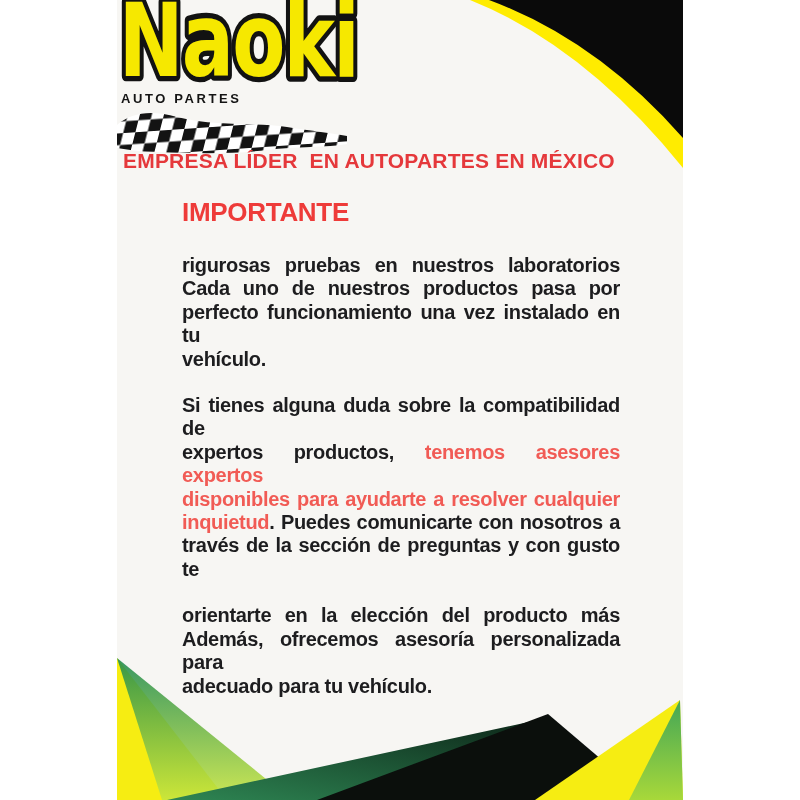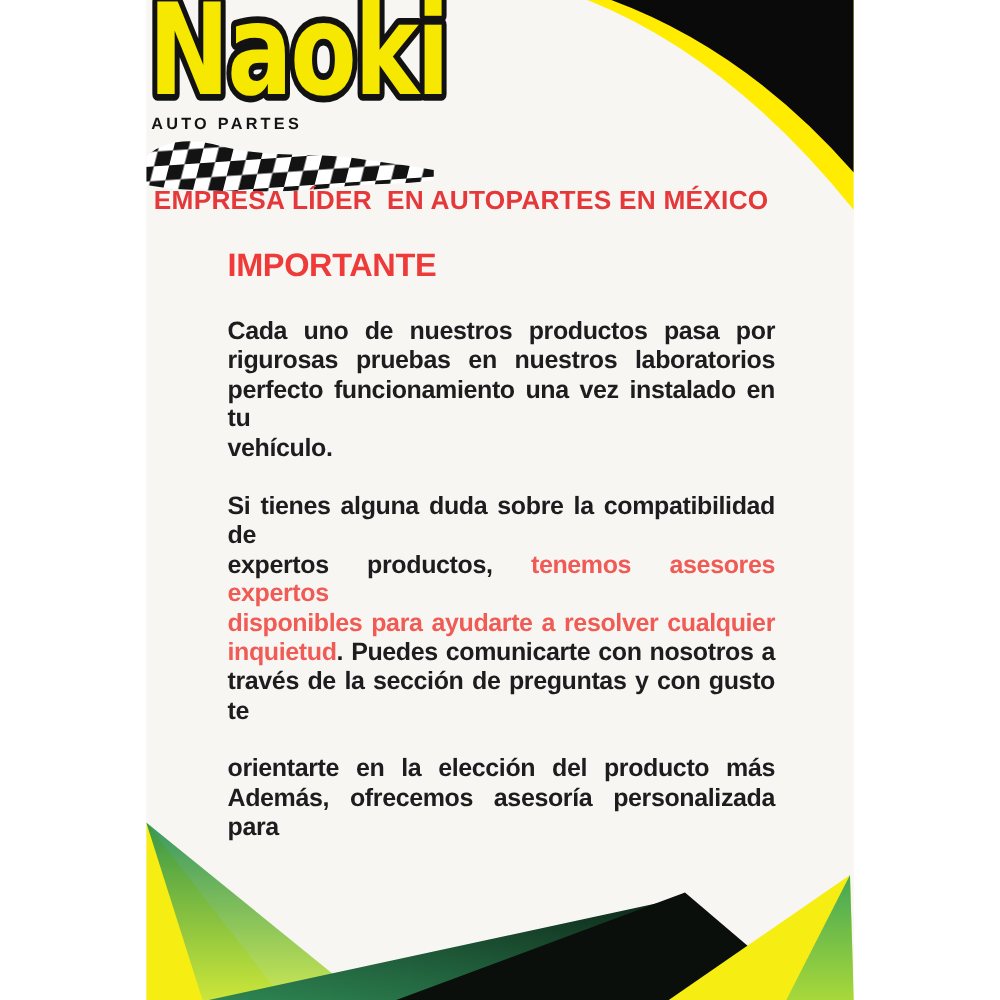--- a/index.html
+++ b/index.html
@@ -104,33 +104,34 @@
       <path d="M 0,15 C 15,2 35,0 60,7 C 100,17 140,12 170,17 C 195,21 215,23 230,26
                L 230,34 C 210,38 180,36 150,40 C 110,45 60,43 20,41 L 0,38 Z" fill="url(#chk)" stroke="none"></path>
     </svg>
 
     <div class="tagline">EMPRESA LÍDER  EN AUTOPARTES EN MÉXICO</div>
 
     <div class="content">
       <div class="heading">IMPORTANTE</div>
       <div class="paragraphs">
           <div class="para">
+            <div class="line"><span>rigurosas pruebas en nuestros laboratorios</span></div>
             <div class="line"><span>Cada uno de nuestros productos pasa por</span></div>
-            <div class="line"><span>rigurosas pruebas en nuestros laboratorios</span></div>
             <div class="line"><span>perfecto funcionamiento una vez instalado en tu</span></div>
             <div class="line last"><span>vehículo.</span></div>
           </div>
           <div class="para">
             <div class="line"><span>Si tienes alguna duda sobre la compatibilidad de</span></div>
             <div class="line"><span>expertos productos, </span><span class="hl">tenemos asesores expertos</span></div>
             <div class="line"><span class="hl">disponibles para ayudarte a resolver cualquier</span></div>
             <div class="line"><span class="hl">inquietud</span><span>. Puedes comunicarte con nosotros a</span></div>
             <div class="line"><span>través de la sección de preguntas y con gusto te</span></div>
           </div>
           <div class="para">
             <div class="line"><span>orientarte en la elección del producto más</span></div>
             <div class="line"><span>Además, ofrecemos asesoría personalizada para</span></div>
+            <div class="line last"><span>adecuado para tu vehículo.</span></div>
           </div>
         </div>
     </div>
 
   </div>
 </div>
 
 </body></html>

